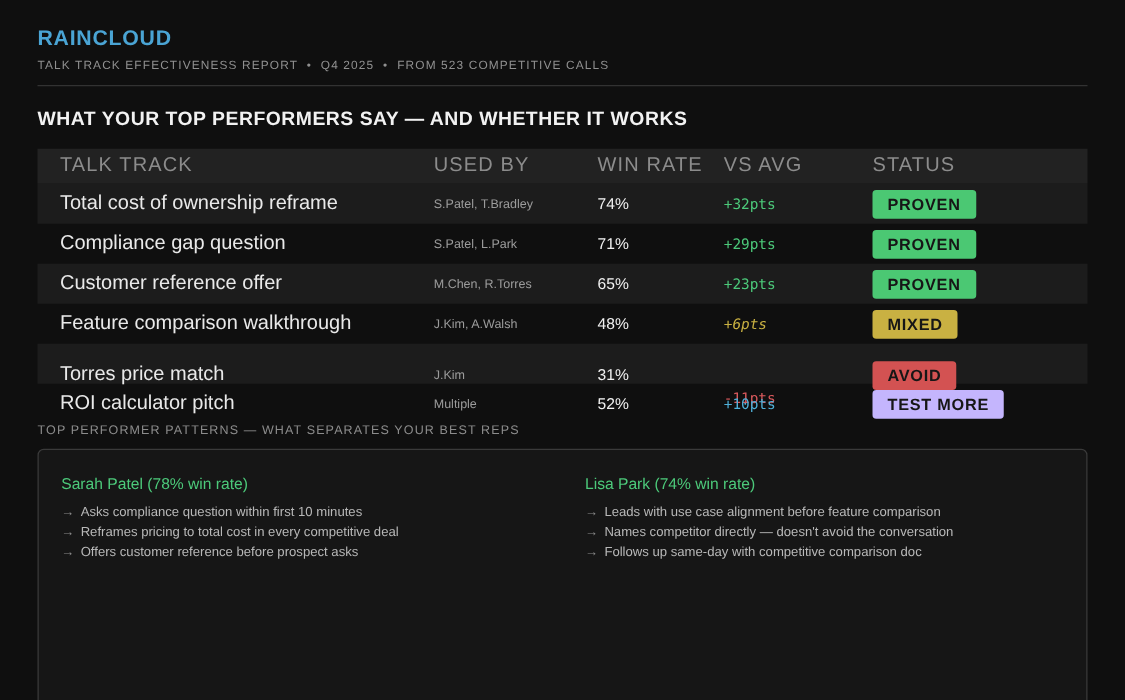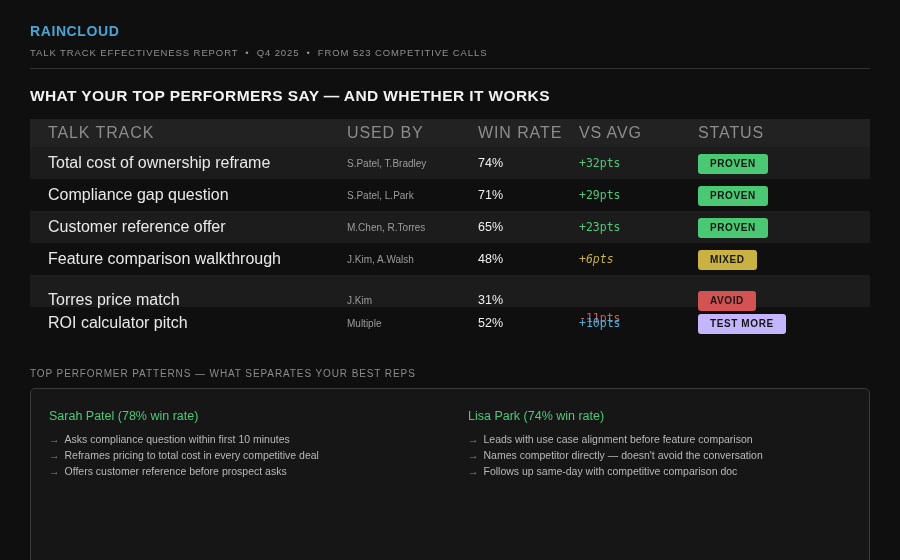--- a/index.html
+++ b/index.html
@@ -7,21 +7,21 @@
   body {
     background: #0f0f0f;
     font-family: "Liberation Sans", sans-serif;
     color: #ececec;
   }
   .page { padding: 20px 30px 0 30px; }
 
   
   .brand-name {
     color: #4aa4d4;
-    font-size: 14px;
+    font-size: 17px;
     font-weight: bold;
     letter-spacing: 0.6px;
     line-height: 22px;
   }
   .brand-subtitle {
     margin-top: 5px;
     font-size: 9.5px;
     color: #909090;
     letter-spacing: 0.9px;
     white-space: pre;
@@ -58,32 +58,31 @@
     letter-spacing: 0.9px;
   }
   .trow { height: 32px; }
   .trow:nth-child(odd) { background: #1c1c1c; }
   .cell.talk { font-size: 16px; color: #e9e9e9; }
   .cell.used { font-size: 10px; color: #9c9c9c; }
   .cell.rate { font-size: 12.5px; color: #f0f0f0; }
   .cell.avg  { font-family: "DejaVu Sans Mono", monospace; font-size: 11.5px; }
   .badge {
     display: inline-block;
-    font-size: 10px;
+    font-size: 13px;
     font-weight: bold;
     color: #161616;
     letter-spacing: 0.6px;
     padding: 5px 12px;
     border-radius: 3px;
     line-height: 1;
   }
 
   
   .patterns-label {
-    margin-top: 29px;
     font-size: 10px;
     color: #8c8c8c;
     letter-spacing: 0.9px;
   }
   .patterns-box {
     margin-top: 9px;
     height: 206px;
     background: #161616;
     border: 1px solid #3a3a3a;
     border-radius: 5px;

